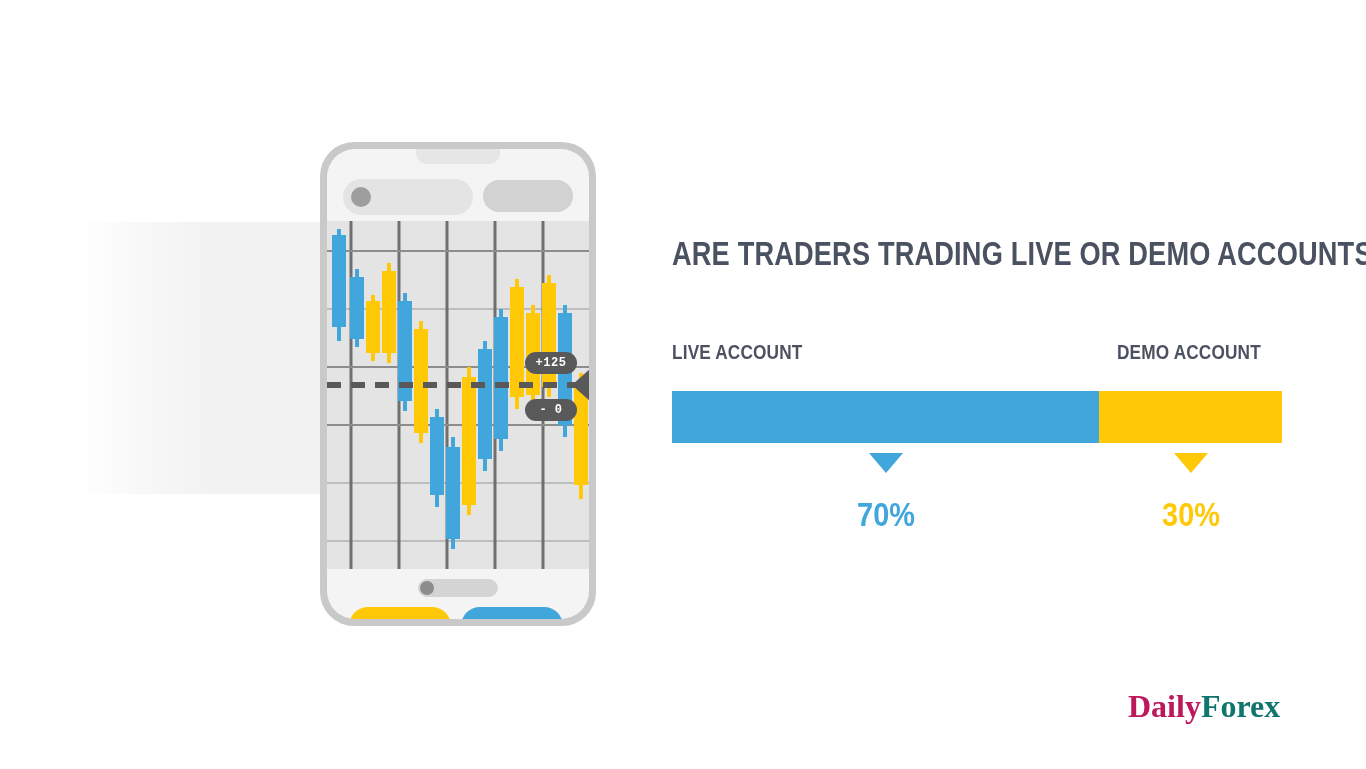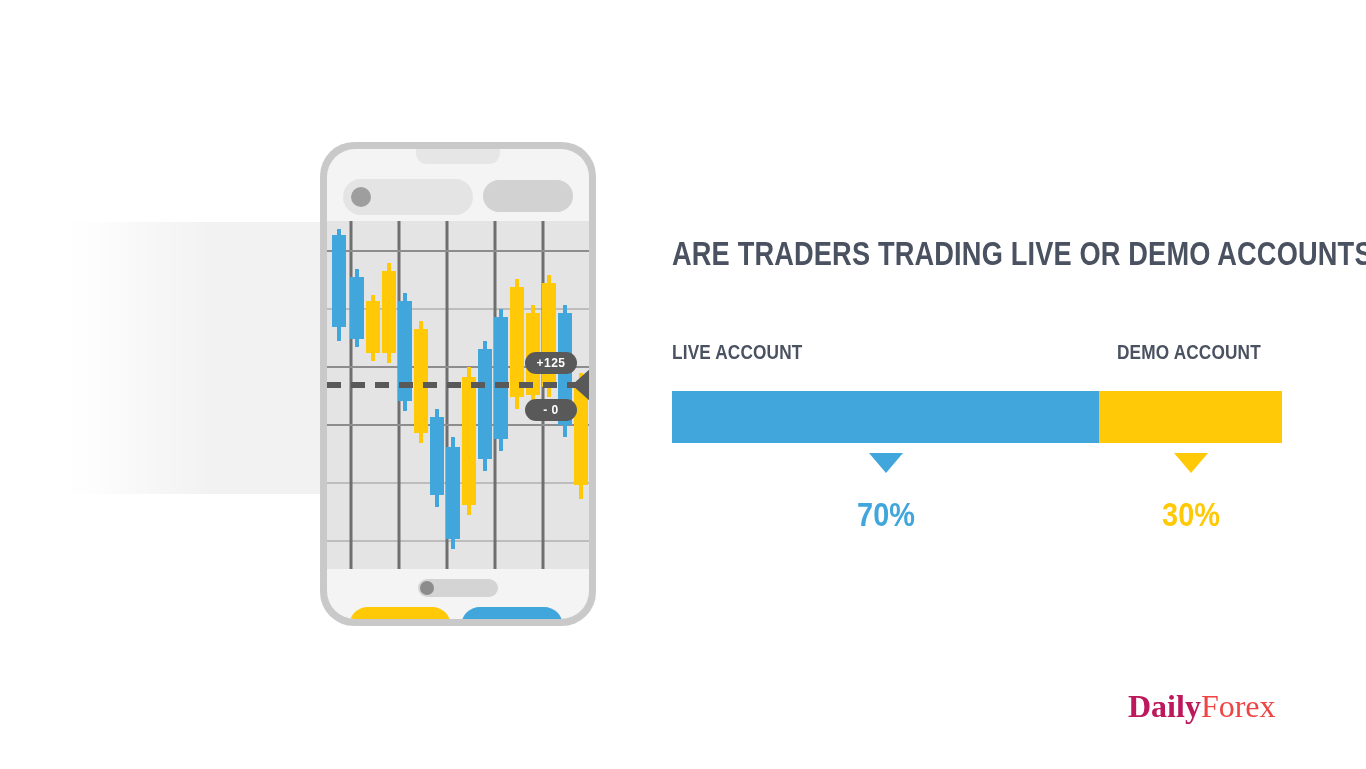--- a/index.html
+++ b/index.html
@@ -27,21 +27,21 @@
     width:84px;height:15px;background:#e6e6e6;border-radius:0 0 11px 11px;}
   #topbar{position:absolute;left:16px;top:30px;right:16px;height:36px;}
   #topbar .pill-l{position:absolute;left:0;top:0;width:130px;height:36px;
     background:#e4e4e4;border-radius:18px;}
   #topbar .pill-l .dot{position:absolute;left:8px;top:8px;width:20px;height:20px;
     border-radius:50%;background:#9e9e9e;}
   #topbar .pill-r{position:absolute;right:0;top:1px;width:90px;height:32px;
     background:#d2d2d2;border-radius:16px;}
 
   #screen-chart{position:absolute;left:0;top:72px;right:0;height:348px;
-    background:#e4e4e4;overflow:hidden;}
+    background:#e4e4e4;overflow:hidden;font-family:Liberation Mono, monospace;}
 
   
   .badge{position:absolute;background:#595959;border-radius:11px;color:#fff;
     font-weight:bold;font-size:12px;letter-spacing:.5px;
     display:flex;align-items:center;justify-content:center;height:22px;}
   #badge-up{left:198px;top:131px;width:52px;}
   #badge-dn{left:198px;top:178px;width:52px;}
   #dash-line{position:absolute;left:0;top:161px;width:262px;height:6px;
     background:repeating-linear-gradient(to right,#595959 0 14px,rgba(0,0,0,0) 14px 24px);}
   #tri-marker{position:absolute;left:245px;top:146px;width:0;height:0;
@@ -85,21 +85,21 @@
   .pct{position:absolute;top:495px;font-size:34px;font-weight:bold;
     transform:scaleX(.85);transform-origin:center center;white-space:nowrap;
     width:120px;text-align:center;}
   #pct-live{left:164px;color:#41a6dc;}
   #pct-demo{left:469px;color:#ffc907;}
 
   
   #logo{position:absolute;left:1128px;top:690px;white-space:nowrap;
     font-family:"Liberation Serif", serif;font-size:32px;line-height:32px;}
   #logo .daily{color:#be185d;font-weight:bold;}
-  #logo .forex{color:#ef4444;font-weight:normal;}
+  #logo .forex{color:#0f766e;font-weight:bold;}
 </style>
 </head>
 <body>
 
 <div class="stage">
 
   <div id="illustration">
 
     <div id="bg-chart">
       <div class="bgfill"></div>

